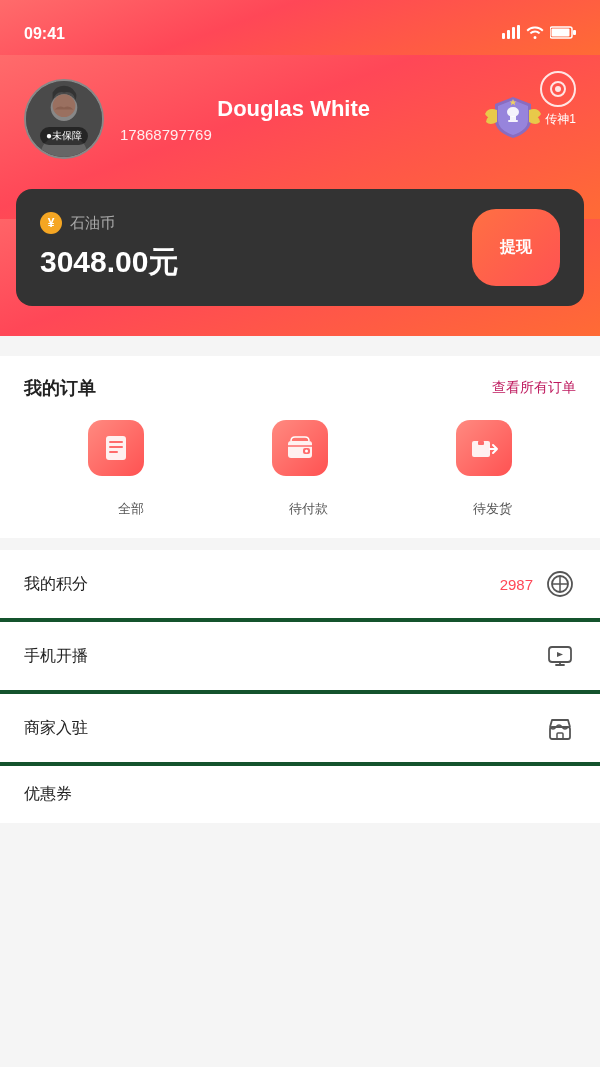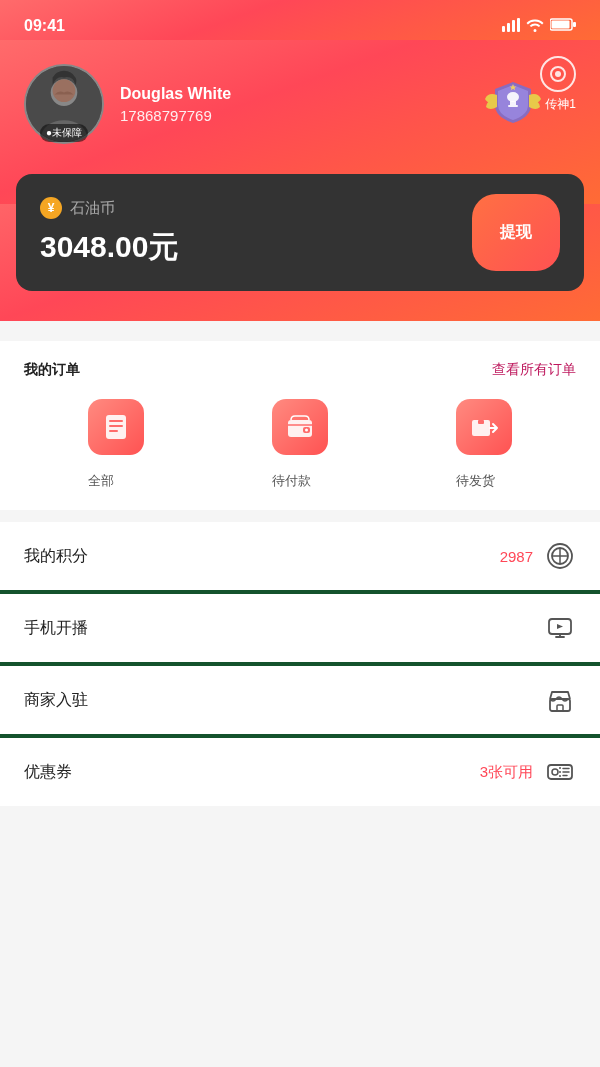--- a/index.html
+++ b/index.html
@@ -12,21 +12,21 @@
       overflow-x: hidden;
     }
 
     
     .status-bar {
       background: linear-gradient(160deg, #ff6b6b 0%, #ff4757 40%, #ff6b35 100%);
       padding: 12px 24px 0;
       display: flex;
       justify-content: space-between;
       align-items: center;
-      height: 40px;
+      height: 55px;
     }
     .status-time {
       color: white;
       font-size: 16px;
       font-weight: 600;
     }
     .status-icons {
       display: flex;
       align-items: center;
       gap: 6px;
@@ -92,38 +92,39 @@
       overflow: hidden;
       border: 2px solid rgba(255,255,255,0.3);
     }
     
     .avatar svg {
       width: 100%;
       height: 100%;
     }
     .unprotected-badge {
       position: absolute;
-      bottom: 2px;
+      bottom: 14px;
       left: 50%;
       transform: translateX(-50%);
       background: rgba(0,0,0,0.5);
       color: white;
       font-size: 10px;
       padding: 2px 6px;
       border-radius: 10px;
       white-space: nowrap;
     }
     .profile-info {
       flex: 1;
     }
     .profile-name {
       color: white;
-      font-size: 16px;
+      font-size: 22px;
       font-weight: 700;
       margin-bottom: 4px;
+      text-align: center;
     }
     .profile-phone {
       color: rgba(255,255,255,0.9);
       font-size: 15px;
     }
     .rank-badge {
       display: flex;
       align-items: center;
       gap: 2px;
     }
@@ -200,38 +201,38 @@
       margin: 0 0 12px;
       padding: 20px 24px;
     }
     .section-header {
       display: flex;
       justify-content: space-between;
       align-items: center;
       margin-bottom: 20px;
     }
     .section-title {
-      font-size: 14px;
+      font-size: 18px;
       font-weight: 700;
       color: #222;
     }
     .view-all-link {
       color: #be185d;
       font-size: 14px;
       cursor: pointer;
     }
     .orders-grid {
       display: flex;
       justify-content: space-around;
     }
     .order-item {
       display: flex;
       flex-direction: column;
-      align-items: flex-start;
-      gap: 17px;
+      align-items: flex-end;
+      gap: 24px;
       cursor: pointer;
     }
     .order-icon-bg {
       width: 56px;
       height: 56px;
       background: linear-gradient(135deg, #ff8a80, #ff5252);
       border-radius: 14px;
       display: flex;
       align-items: center;
       justify-content: center;
@@ -473,31 +474,17 @@
             <path d="M4 13 L6 6 L22 6 L24 13" stroke="#555" stroke-width="1.8" stroke-linejoin="round"></path>
             <path d="M4 13 Q7 17 10 13 Q13 9 16 13 Q19 17 22 13" stroke="#555" stroke-width="1.5" fill="none"></path>
             <rect x="11" y="19" width="6" height="6" rx="1" stroke="#555" stroke-width="1.5"></rect>
           </svg>
         </div>
       </div>
     </div>
 
     <div class="menu-item">
       <span class="menu-label">优惠券</span>
-      <div class="menu-right">
-        <span class="menu-value">3张可用</span>
-        <div class="menu-icon">
-          <svg width="28" height="28" viewBox="0 0 28 28" fill="none" xmlns="http://www.w3.org/2000/svg">
-
-            <rect x="2" y="7" width="24" height="14" rx="3" stroke="#555" stroke-width="1.8"></rect>
-            <circle cx="9" cy="14" r="3" stroke="#555" stroke-width="1.5"></circle>
-            <path d="M14 9 L14 19" stroke="#555" stroke-width="1.5" stroke-dasharray="2,2"></path>
-            <path d="M17 10.5 L23 10.5" stroke="#555" stroke-width="1.5" stroke-linecap="round"></path>
-            <path d="M17 14 L23 14" stroke="#555" stroke-width="1.5" stroke-linecap="round"></path>
-            <path d="M17 17.5 L21 17.5" stroke="#555" stroke-width="1.5" stroke-linecap="round"></path>
-          </svg>
-        </div>
-      </div>
     </div>
 
   </div>
 
 </div>
 
 </body></html>

